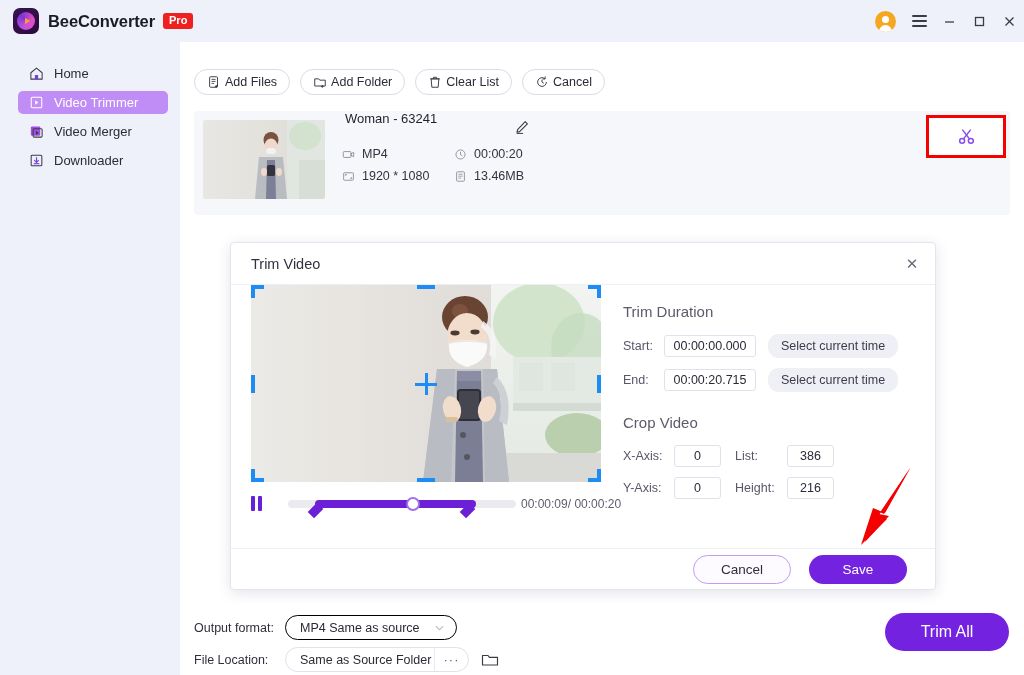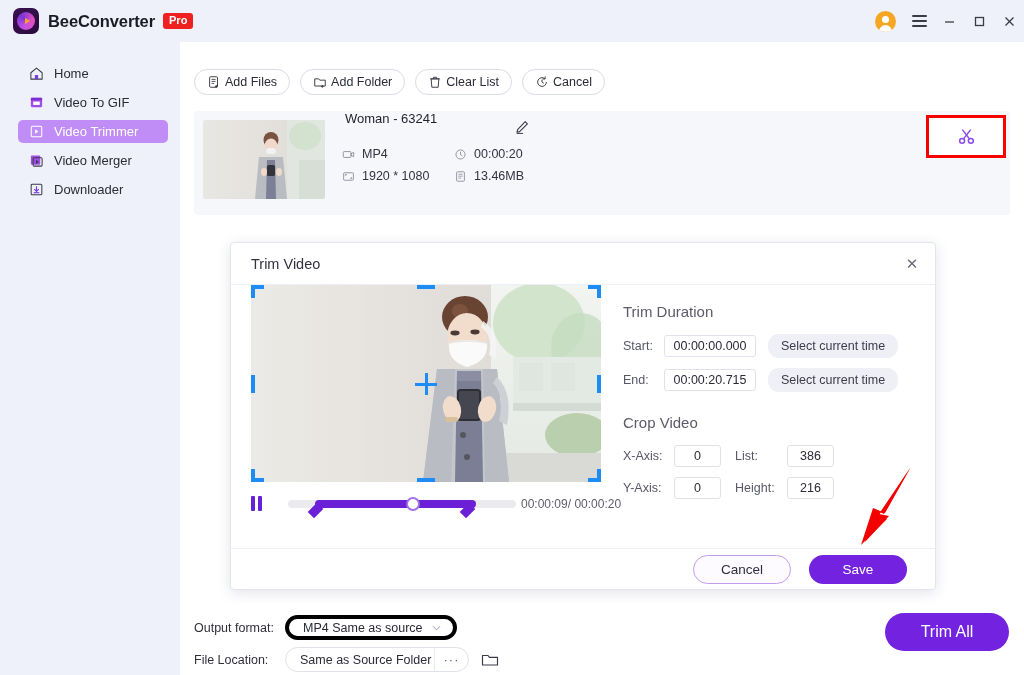--- a/index.html
+++ b/index.html
@@ -269,21 +269,21 @@
   }
 
   .red-arrow { position: absolute; left: 853px; top: 462px; pointer-events: none; }
 
   
   .footer { position: absolute; left: 14px; top: 573px; }
   .f-row { display: flex; align-items: center; margin-bottom: 7px; }
   .f-label { font-size: 12.5px; color: #2f2f3c; width: 91px; }
   .f-select {
     width: 172px; height: 25px; border-radius: 13px;
-    border: 4px solid #000000; background: #fff;
+    border: 1px solid #000000; background: #fff;
     display: flex; align-items: center; position: relative;
     font-size: 12.5px; color: #2b2b38; padding-left: 14px;
   }
   .f-caret { position: absolute; right: 12px; color: #b4b7c2; font-size: 9px; }
   .f-path {
     width: 184px; height: 25px; border-radius: 13px;
     border: 1px solid #dfe2ea; background: #fff;
     display: flex; align-items: center; position: relative;
     font-size: 12.5px; color: #2b2b38; padding-left: 14px;
   }
@@ -351,30 +351,20 @@
         <span class="nav-ico">
           <svg width="15" height="15" viewBox="0 0 16 16">
             <path d="M2 7.2 L8 2.3 L14 7.2 V14 H2 Z" fill="none" stroke="#3b3b48" stroke-width="1.1" stroke-linejoin="round"></path>
             <rect x="6.3" y="9.6" width="3.4" height="4.4" fill="#7b3ae0"></rect>
           </svg>
         </span>
         <span class="nav-label">Home</span>
       </div>
 
 
-      <div class="nav-item">
-        <span class="nav-ico">
-          <svg width="15" height="15" viewBox="0 0 16 16">
-            <rect x="2" y="3" width="12" height="10" rx="1.2" fill="#a24ce8"></rect>
-            <rect x="2" y="3" width="12" height="2.6" fill="#7b2fd0"></rect>
-            <rect x="4.5" y="7" width="7" height="3.6" fill="#ffffff"></rect>
-          </svg>
-        </span>
-        <span class="nav-label">Video To GIF</span>
-      </div>
 
       <div class="nav-item active">
         <span class="nav-ico">
           <svg width="15" height="15" viewBox="0 0 16 16">
             <rect x="2.4" y="2.4" width="11.2" height="11.2" rx="1.2" fill="none" stroke="#ffffff" stroke-width="1.1"></rect>
             <path d="M6.6 5.6 L10 8 L6.6 10.4 Z" fill="#ffffff"></path>
           </svg>
         </span>
         <span class="nav-label">Video Trimmer</span>
       </div>

